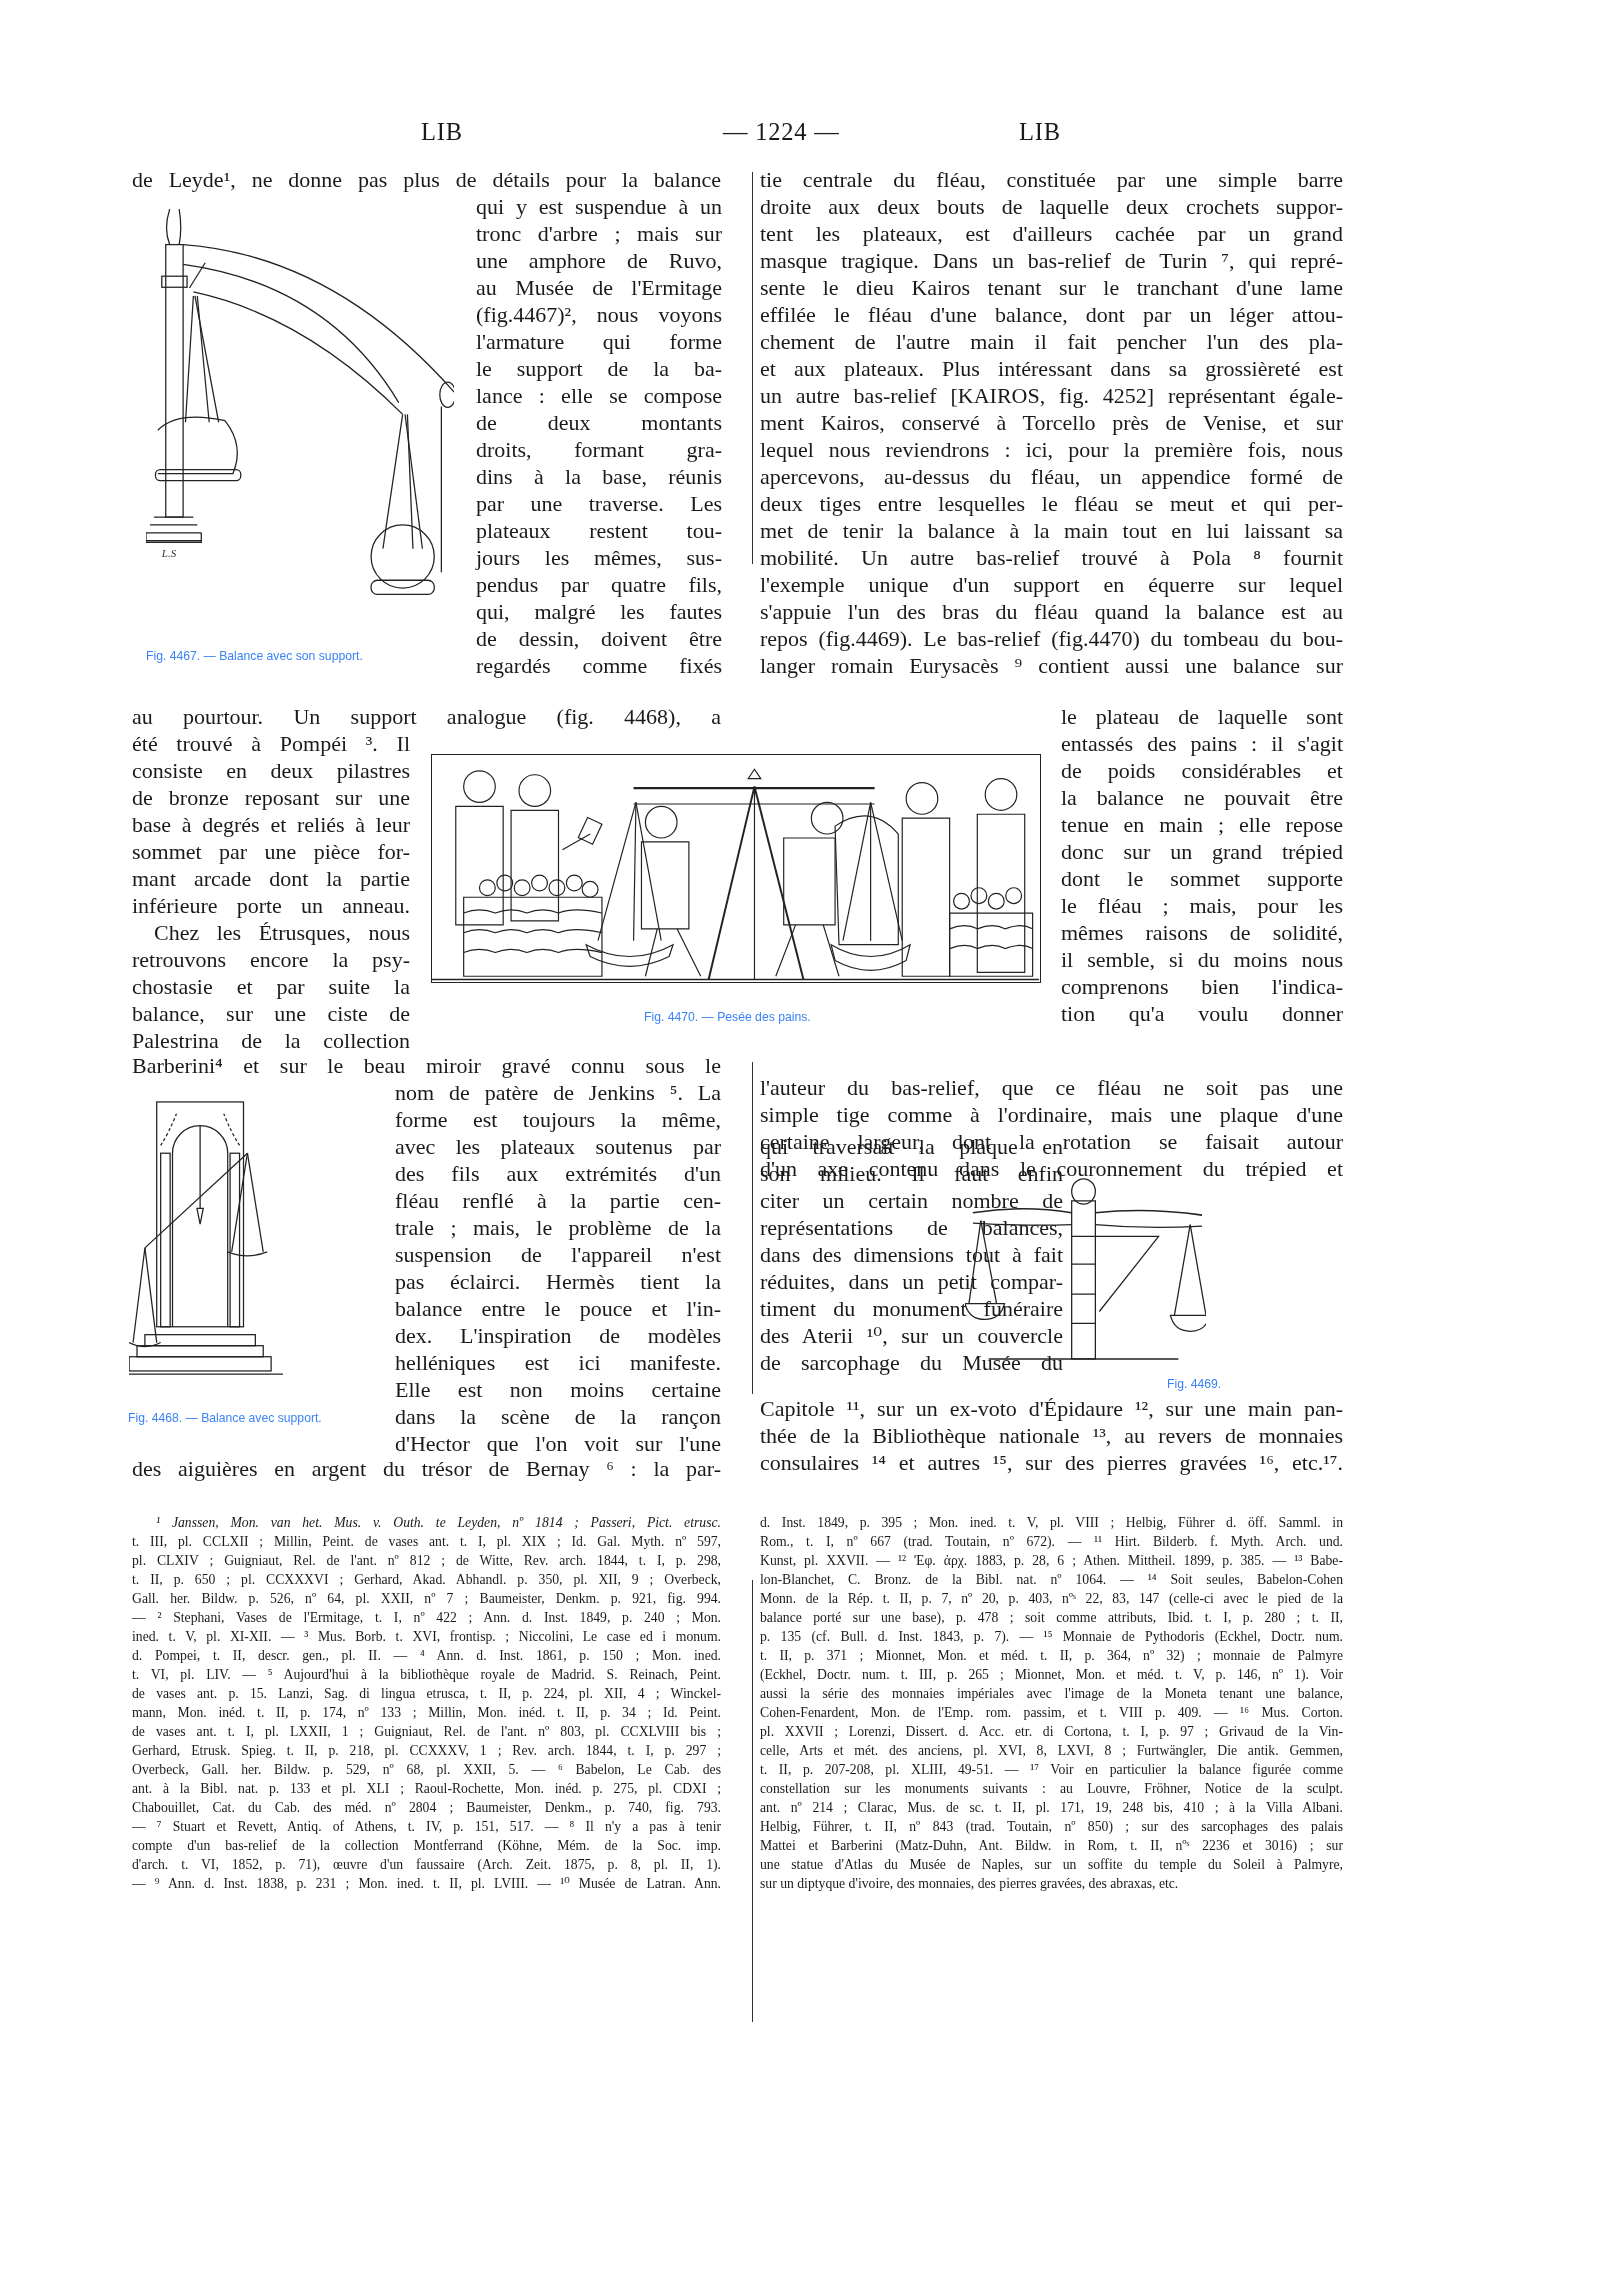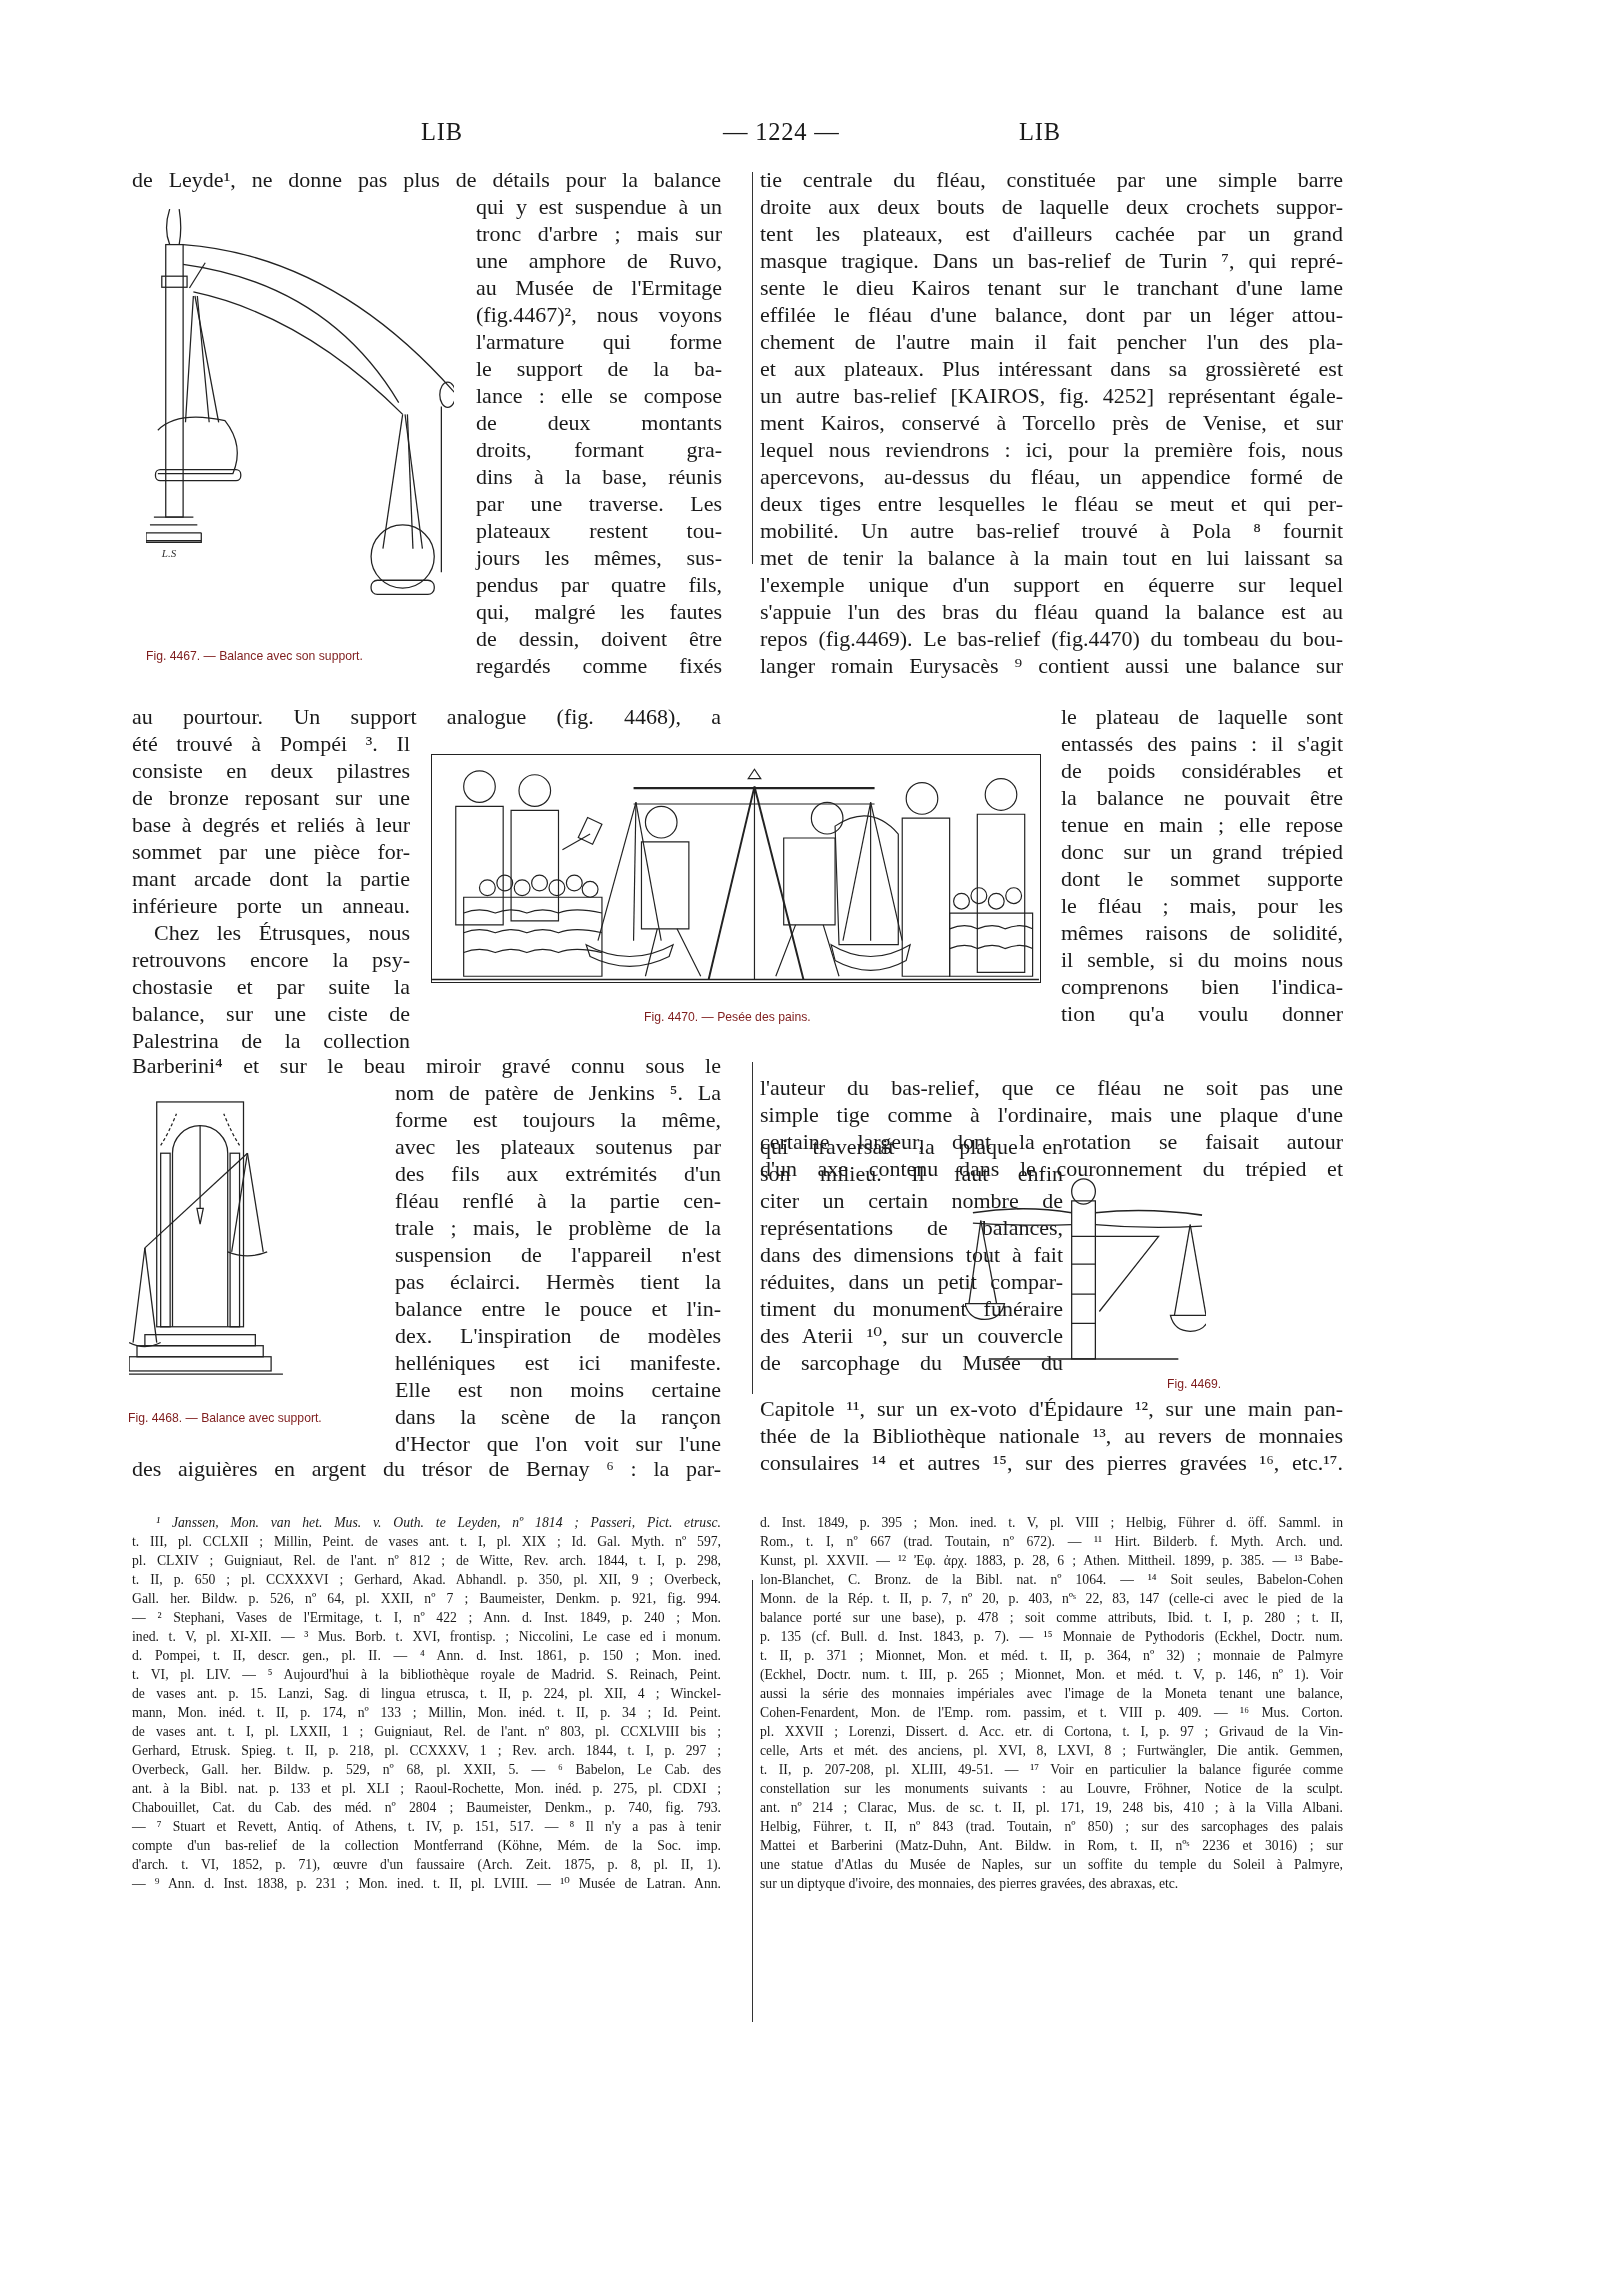--- a/index.html
+++ b/index.html
@@ -3,21 +3,21 @@
 <meta charset="utf-8">
 <style>
   html, body { margin: 0; padding: 0; background: #ffffff; }
   body { width: 1618px; height: 2295px; position: relative; overflow: hidden;
          font-family: "Liberation Serif", "DejaVu Serif", serif; color: #1a1a1a; }
   .abs { position: absolute; }
   .hdr { font-size: 24.5px; top: 118px; letter-spacing: 0.8px; }
   .body-text { font-size: 22px; line-height: 27px; text-align: justify;
                text-align-last: justify; white-space: nowrap; }
   .line { display: block; height: 27px; text-align: justify; text-align-last: justify; }
-  .caption { font-family: "Liberation Sans", "DejaVu Sans", sans-serif; font-size: 12.2px; color: #7f1d1d; }
+  .caption { font-family: "Liberation Sans", "DejaVu Sans", sans-serif; font-size: 12.2px; color: #3b82f6; }
   .fn { font-size: 13.7px; line-height: 19px; }
   .fn .l { display: block; height: 19px; text-align: justify; text-align-last: justify; white-space: nowrap; }
   .fn .l.last { text-align-last: left; }
   .vdiv { position: absolute; width: 1.2px; background: #333; }
   .fig { position: absolute; }
   svg { display: block; }
 </style>
 </head>
 <body>
 
@@ -161,22 +161,22 @@
   <span class="line">masque tragique. Dans un bas-relief de Turin ⁷, qui repré-</span>
   <span class="line">sente le dieu Kairos tenant sur le tranchant d'une lame</span>
   <span class="line">effilée le fléau d'une balance, dont par un léger attou-</span>
   <span class="line">chement de l'autre main il fait pencher l'un des pla-</span>
   <span class="line">et aux plateaux. Plus intéressant dans sa grossièreté est</span>
   <span class="line">un autre bas-relief [KAIROS, fig. 4252] représentant égale-</span>
   <span class="line">ment Kairos, conservé à Torcello près de Venise, et sur</span>
   <span class="line">lequel nous reviendrons : ici, pour la première fois, nous</span>
   <span class="line">apercevons, au-dessus du fléau, un appendice formé de</span>
   <span class="line">deux tiges entre lesquelles le fléau se meut et qui per-</span>
+  <span class="line">met de tenir la balance à la main tout en lui laissant sa</span>
   <span class="line">mobilité. Un autre bas-relief trouvé à Pola ⁸ fournit</span>
-  <span class="line">met de tenir la balance à la main tout en lui laissant sa</span>
   <span class="line">l'exemple unique d'un support en équerre sur lequel</span>
   <span class="line">s'appuie l'un des bras du fléau quand la balance est au</span>
   <span class="line">repos (fig.4469). Le bas-relief (fig.4470) du tombeau du bou-</span>
   <span class="line">langer romain Eurysacès ⁹ contient aussi une balance sur</span>
 </div>
 
 <div class="fig" style="left:431px; top:754px; width:610px; height:229px; border:1.6px solid #222; box-sizing:border-box;">
   <svg width="607" height="226" viewBox="0 0 768 286">
     <g fill="none" stroke="#222" stroke-width="1.5">
 

